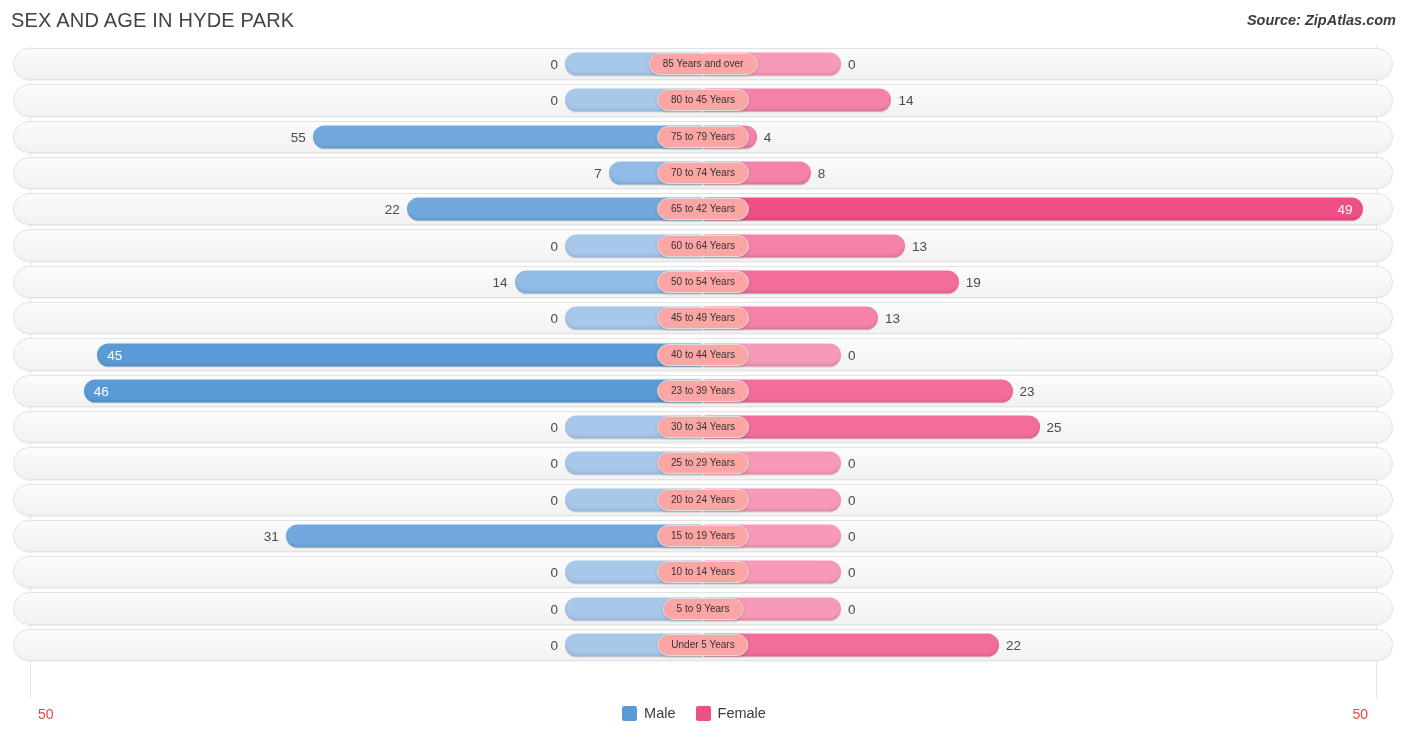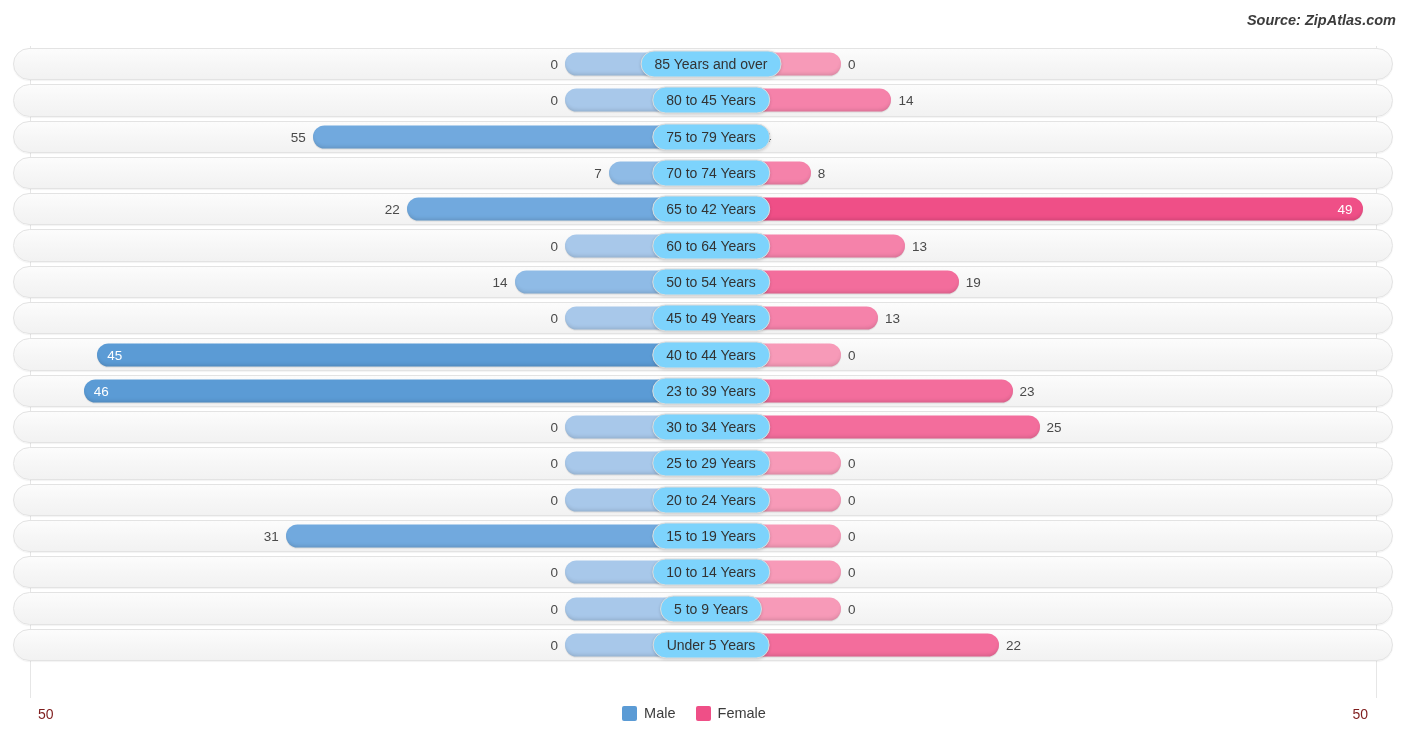--- a/index.html
+++ b/index.html
@@ -64,48 +64,49 @@
     box-shadow:inset 0 -3px 4px -2px rgba(0,0,0,.16),0 1px 1px rgba(0,0,0,.10);
   }
   .val{
     position:absolute;top:50%;transform:translateY(-50%);
     font-size:13.5px;color:#4a4a4a;white-space:nowrap;
   }
   .val-in{color:#ffffff;}
   .label-pill{
     position:absolute;left:50%;top:50%;
     transform:translate(-50%,-50%);
-    margin-left:8px;
-    background:#7dd3fc;
+    margin-left:0px;
+    background:#fca5a5;
     border:1px solid #dcdcdc;
     border-radius:16px;
     padding:4px 13px 5px;
-    font-size:14px;color:#333333;white-space:nowrap;
+    font-size:10px;color:#333333;white-space:nowrap;
     box-shadow:0 1px 3px rgba(0,0,0,.16);
     z-index:5;
   }
   
   #footer{position:absolute;left:0;top:700px;width:1406px;height:40px;}
   .axis-tick{
-    position:absolute;top:6px;font-size:14px;color:#7f1d1d;
+    position:absolute;top:6px;font-size:14px;color:#ef4444;
   }
   #axis-left{left:38px;}
   #axis-right{right:38px;}
   #legend{
     position:absolute;left:0;right:18px;top:5px;
     display:flex;justify-content:center;align-items:flex-start;gap:20px;
   }
   .legend-item{display:flex;align-items:center;gap:7px;}
   .legend-swatch{width:15px;height:15px;border-radius:2px;display:block;}
   .legend-label{font-size:14.5px;color:#3c3c3c;}
 </style>
 </head>
 <body>
 
 <div id="header">
+  <div id="chart-title">SEX AND AGE IN HYDE PARK</div>
   <div id="chart-source">Source: ZipAtlas.com</div>
 </div>
 
 <div id="plot">
   <div class="gridline" id="grid-left"></div>
   <div class="gridline" id="grid-right"></div>
   <div id="rows">
       <div class="row">
         <div class="row-track"></div>
         <div class="bar-male" style="width: 138px; background: rgb(168, 200, 234);"></div>

